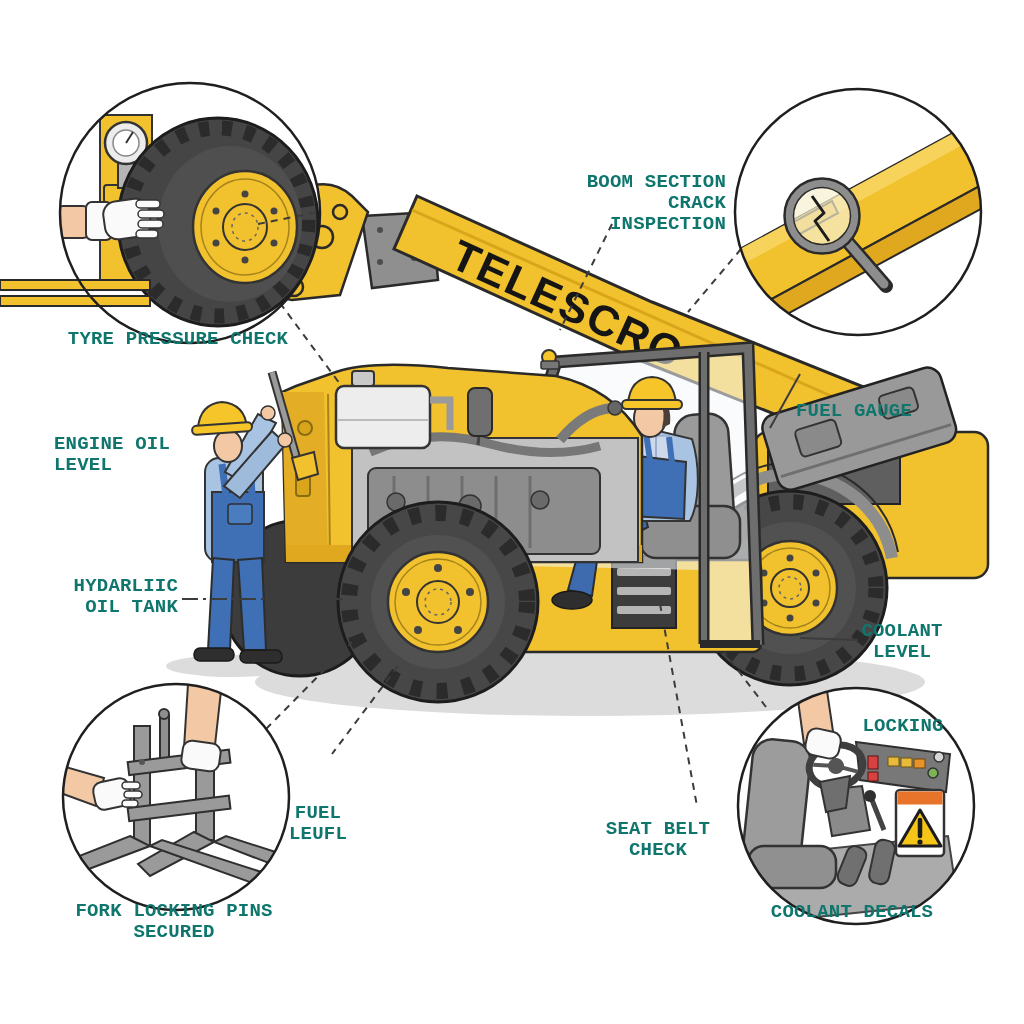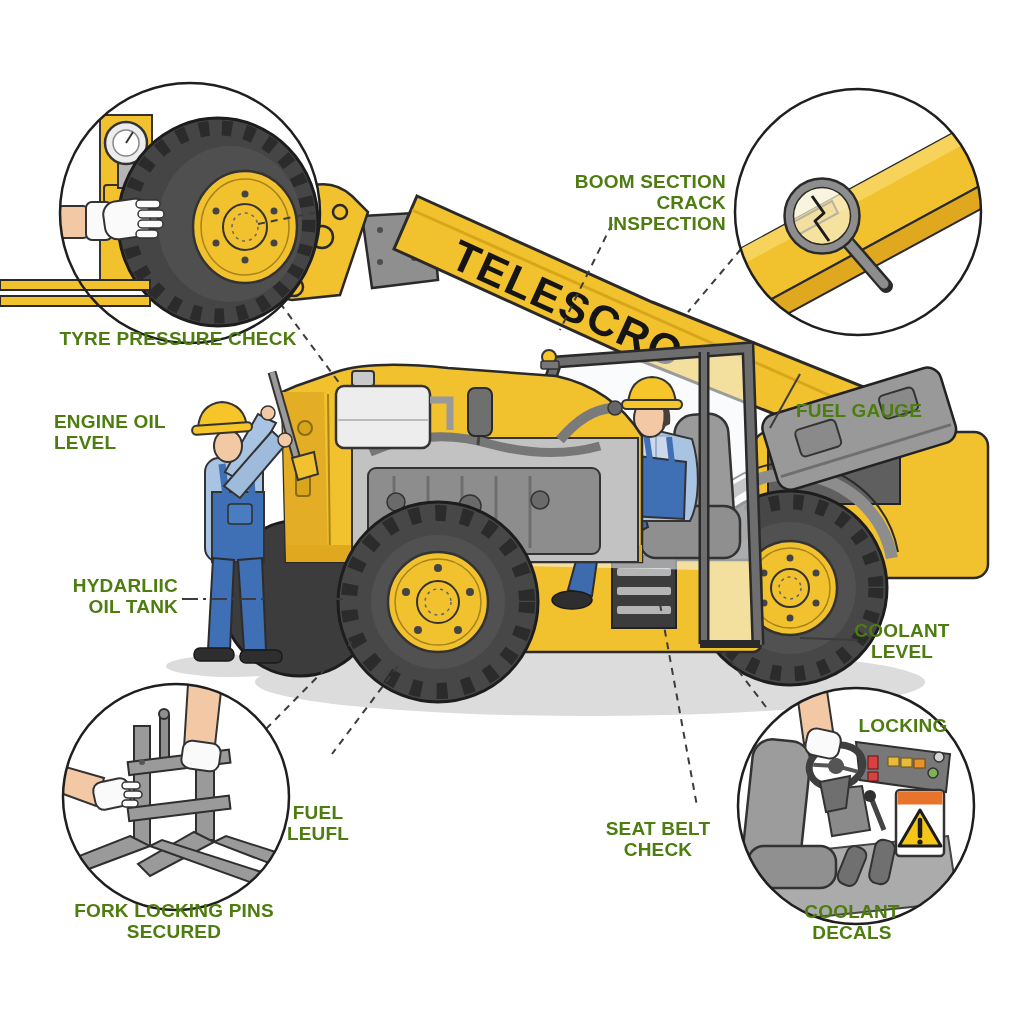--- a/index.html
+++ b/index.html
@@ -1,20 +1,20 @@
 <!DOCTYPE html>
 <html><head>
 <meta charset="utf-8">
 <style>
   html,body{margin:0;padding:0;background:#ffffff;}
   .stage{position:relative;width:1024px;height:1024px;background:#ffffff;overflow:hidden;
          font-family:"Liberation Sans", sans-serif;}
   .stage svg{position:absolute;left:0;top:0;}
-  .lbl{position:absolute;font-weight:700;font-size:19px;line-height:1.1;color:#4d7c0f;
-       letter-spacing:.2px;white-space:pre-line;}
+  .lbl{position:absolute;font-weight:700;font-size:19px;line-height:1.1;color:#0f766e;
+       letter-spacing:.2px;white-space:pre-line;font-family:Liberation Mono, monospace;}
   .tc{text-align:center;} .tr{text-align:right;} .tl{text-align:left;}
 </style>
 </head>
 <body>
 
 <div class="stage">
 
 <svg width="1024" height="1024" viewBox="0 0 1024 1024">
   <defs>
     <clipPath id="c1">
@@ -363,21 +363,21 @@
       </g>
     </g>
     <circle cx="856" cy="806" r="118" fill="none" stroke="#1f1f1f" stroke-width="2.5"></circle>
   </g>
 </svg>
 
 <div class="lbl tc" style="left:58px;top:329px;width:240px;">TYRE PRESSURE CHECK</div>
 <div class="lbl tr" style="left:548px;top:172px;width:178px;">BOOM SECTION
 CRACK INSPECTION</div>
 <div class="lbl tl" style="left:796px;top:353px;width:130px;margin-top:48px;">FUEL GAUGE</div>
-<div class="lbl tl" style="left:54px;top:412px;width:160px;">ENGINE OIL LEVEL</div>
+<div class="lbl tl" style="left:54px;top:434px;width:160px;">ENGINE OIL LEVEL</div>
 <div class="lbl tr" style="left:58px;top:576px;width:120px;text-align:right;">HYDARLIIC
 OIL TANK</div>
 <div class="lbl tc" style="left:852px;top:621px;width:100px;">COOLANT
 LEVEL</div>
 <div class="lbl tc" style="left:858px;top:716px;width:90px;">LOCKING</div>
 <div class="lbl tc" style="left:282px;top:803px;width:72px;">FUEL
 LEUFL</div>
 <div class="lbl tc" style="left:68px;top:901px;width:212px;">FORK LOCKING PINS
 SECURED</div>
 <div class="lbl tc" style="left:580px;top:819px;width:156px;">SEAT BELT CHECK</div>

